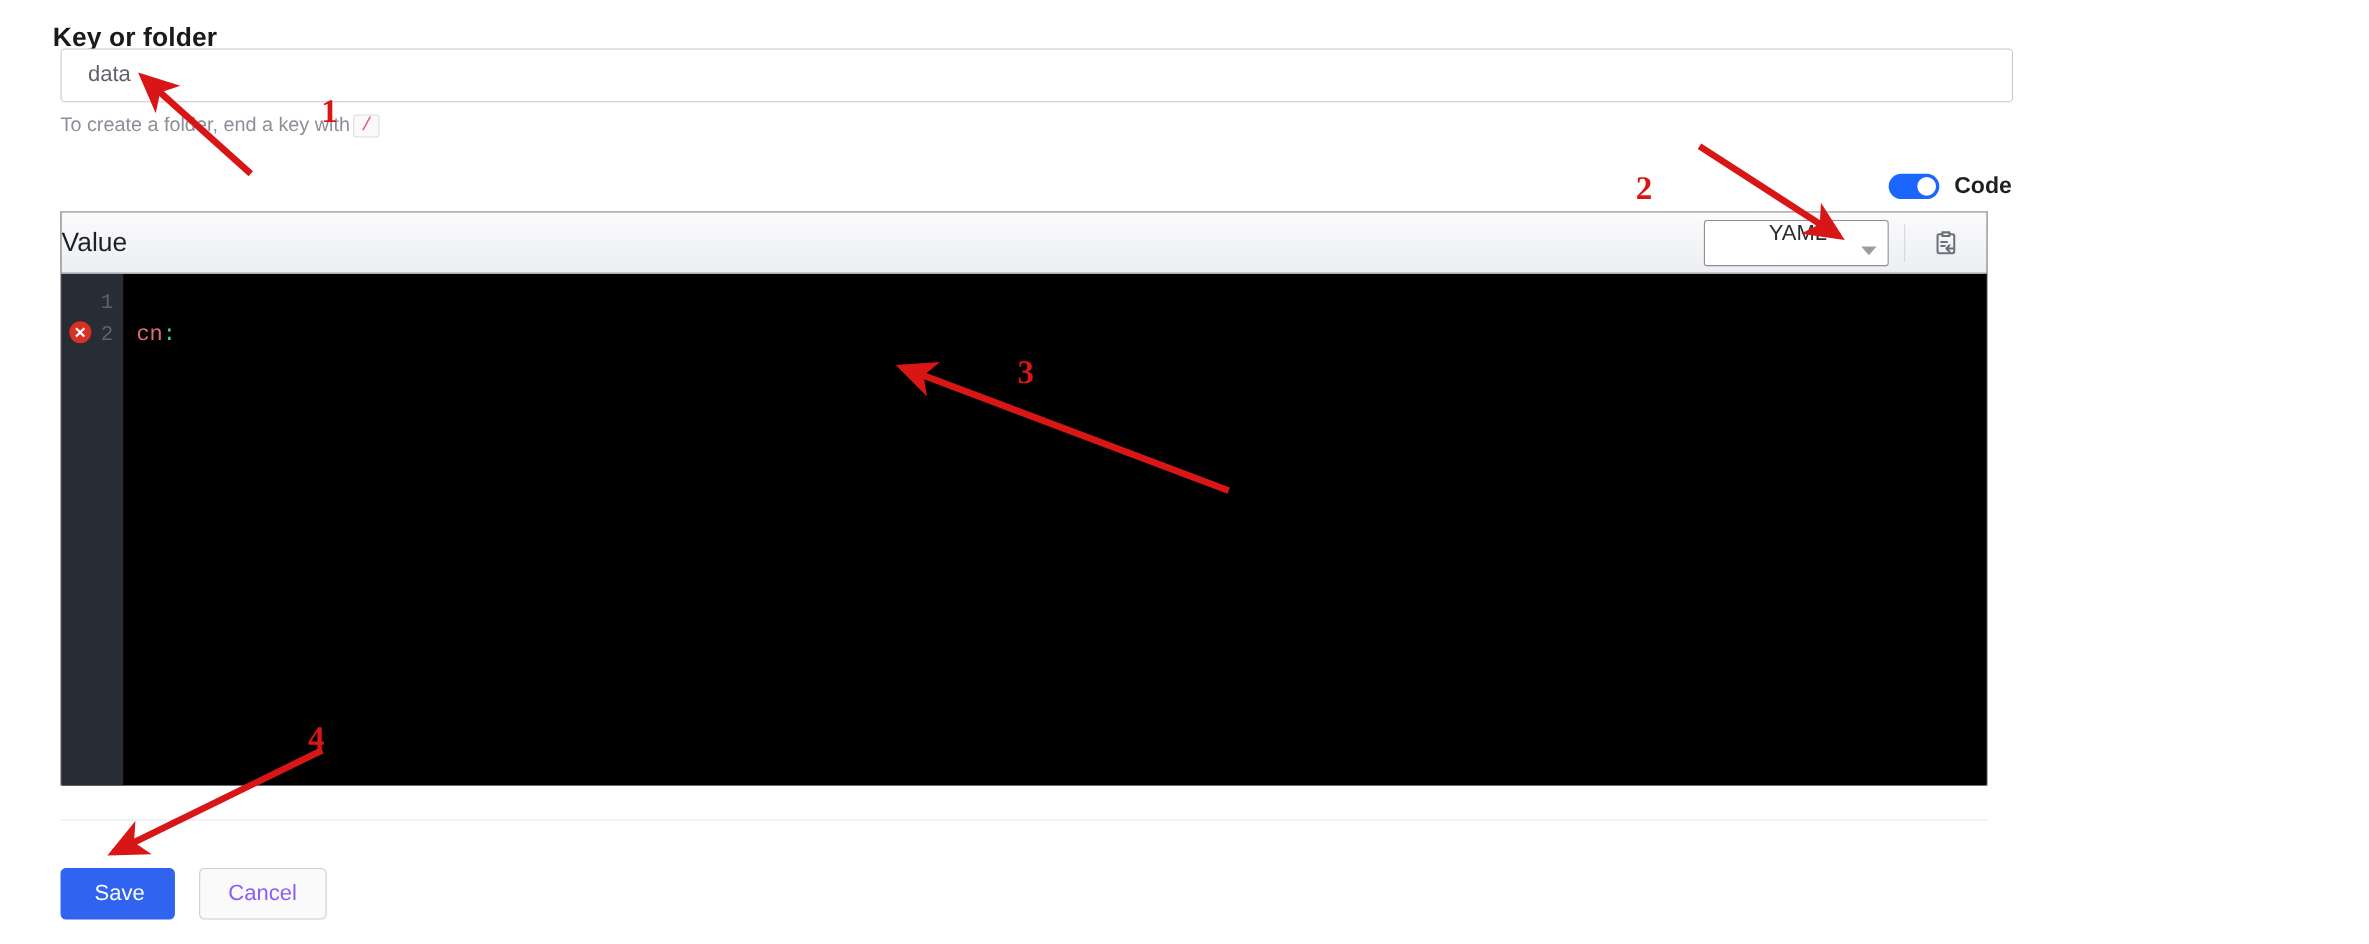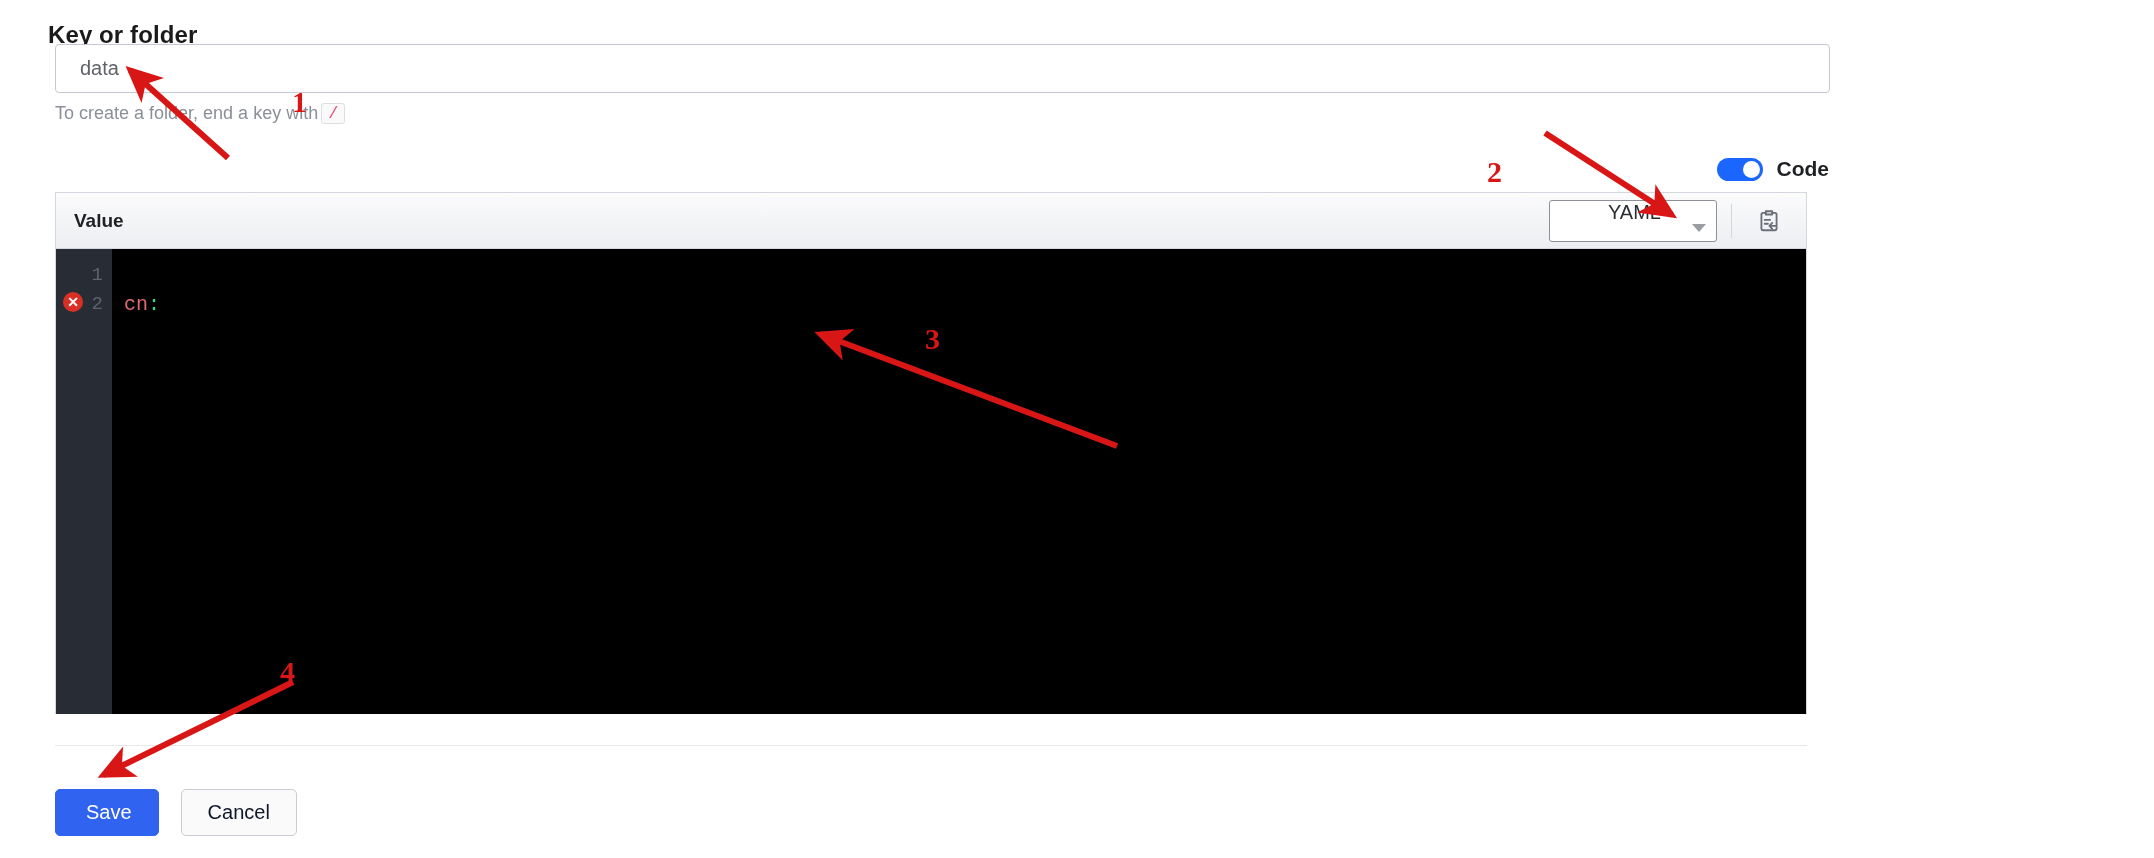--- a/index.html
+++ b/index.html
@@ -77,22 +77,21 @@
     background: #000;
   }
   .editor-head {
     position: relative;
     height: 56px;
     background: linear-gradient(180deg,#fbfbfc 0%,#eceef1 100%);
     border-bottom: 1px solid #d4d7de;
     display: flex; align-items: center;
   }
   .editor-head .title {
-    font-size: 19px; font-weight: bold; color: #1f2023;
-    margin-left: 18px;
+    font-size: 24px; font-weight: normal; color: #1f2023;
   }
   .head-right {
     margin-left: auto; display: flex; align-items: center; height: 100%;
   }
   .lang-select {
     width: 168px; height: 42px;
     border: 1px solid #8d9097; border-radius: 3px;
     background: #fff;
     display: flex; align-items: center;
     padding: 0 10px 0 13px;
@@ -180,21 +179,21 @@
   .btn {
     font-family: "Liberation Sans", sans-serif;
     font-size: 20px;
     border-radius: 5px;
     cursor: pointer;
     height: 47px;
     padding: 0 26px;
     border: 1px solid transparent;
   }
   .btn-primary { background: #2f63f0; color: #fff; border-color: #2f63f0; padding-left: 30px; }
-  .btn-secondary { background: #fafafa; color: #0f172a; border: 1px solid #c9ccd3; }
+  .btn-secondary { background: #fafafa; color: #8b5cf6; border: 1px solid #c9ccd3; }
   .anno-num {
     position: absolute;
     font-family: "Liberation Serif", serif;
     font-weight: bold;
     font-size: 30px;
     color: #d81616;
   }
   svg.arrows { position: absolute; left: 0; top: 0; width: 2154px; height: 858px; pointer-events: none; }
 </style>
 </head>

